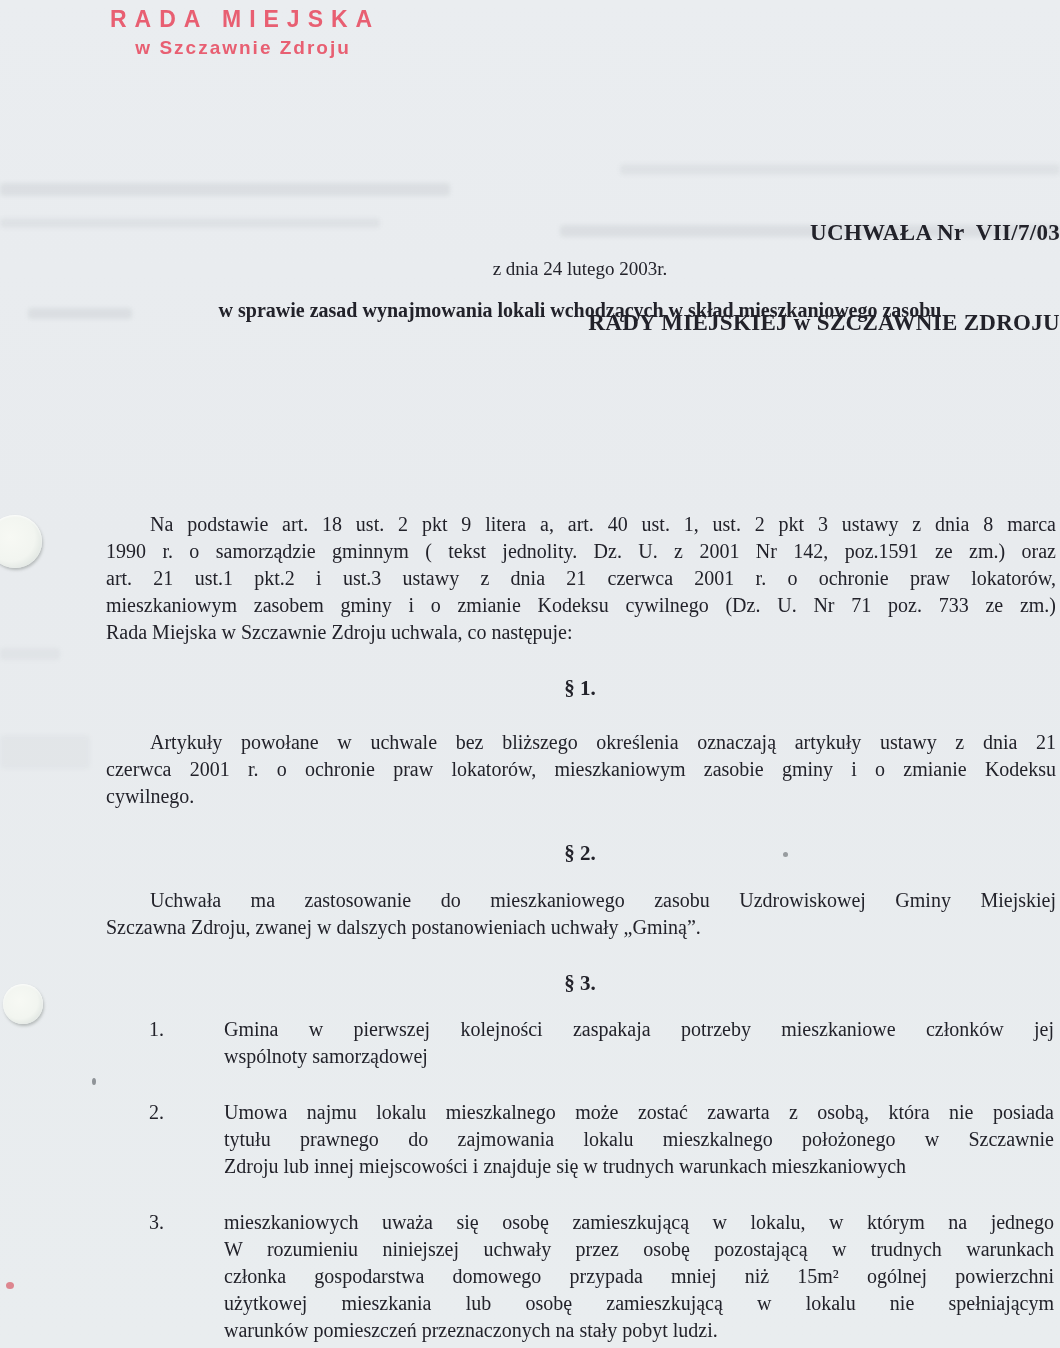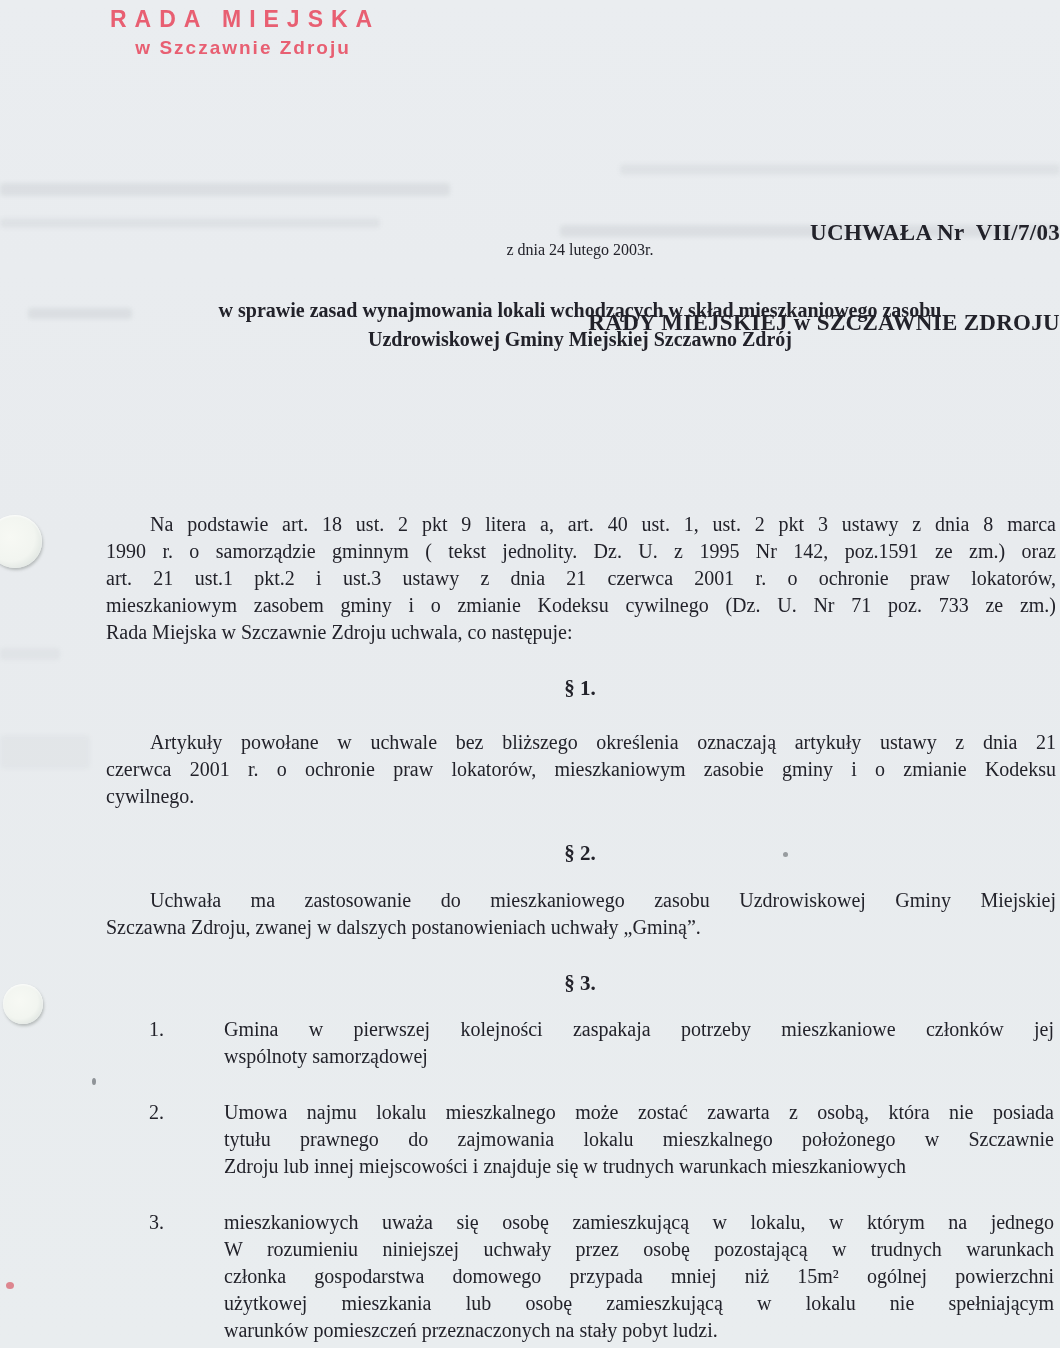--- a/index.html
+++ b/index.html
@@ -14,21 +14,21 @@
   }
 
   
   .stamp { position:absolute; left:76px; top:6px; font-family:"Liberation Sans", sans-serif; color:#e85468; opacity:0.92; }
   .stamp-l1 { font-size:23px; font-weight:bold; letter-spacing:8px;margin-left:34px; }
   .stamp-l2 { font-size:19px; font-weight:bold; letter-spacing:2px; margin-left:30px; margin-top:4px;text-align:center; }
 
   
   .center-col { position:absolute; left:100px; width:960px; text-align:center; }
   .title-block { top:158px; font-weight:bold; font-size:23px; line-height:30px; white-space:pre-wrap; letter-spacing:0.3px;text-align:right; }
-  .date-line  { top:241px; font-size:16px; }
+  .date-line  { top:258px; font-size:19px; }
   .subject-block { top:296px; font-weight:bold; font-size:20px; line-height:29px; }
 
   .sec-mark { position:absolute; left:100px; width:960px; text-align:center; font-weight:bold; font-size:21px; }
 
   
   .body-block { position:absolute; left:106px; width:950px; font-size:20px; }
   .jline { line-height:27px; height:27px; text-align:justify; text-align-last:justify; text-justify:inter-word; white-space:nowrap0; }
   .jline.endline { text-align-last:left; }
   .jline.indent { padding-left:44px; }
 
@@ -74,26 +74,25 @@
 
   <div class="center-col title-block">
     <div>UCHWAŁA Nr  VII/7/03</div>
     <div>RADY MIEJSKIEJ w SZCZAWNIE ZDROJU</div>
   </div>
 
   <div class="center-col date-line">z dnia 24 lutego 2003r.</div>
 
   <div class="center-col subject-block">
     <div>w sprawie zasad wynajmowania lokali wchodzących w skład mieszkaniowego zasobu</div>
-    <div>Uzdrowiskowej Gminy Miejskiej Szczawno Zdrój</div>
   </div>
 
   <div class="body-block" style="top:511px;">
     <div class="jline indent">Na podstawie art. 18 ust. 2 pkt 9 litera a, art. 40 ust. 1, ust. 2 pkt 3 ustawy z dnia 8 marca</div>
-    <div class="jline">1990 r. o samorządzie gminnym ( tekst jednolity. Dz. U. z 1995 Nr 142, poz.1591 ze zm.) oraz</div>
+    <div class="jline">1990 r. o samorządzie gminnym ( tekst jednolity. Dz. U. z 2001 Nr 142, poz.1591 ze zm.) oraz</div>
     <div class="jline">art. 21 ust.1 pkt.2 i ust.3 ustawy z dnia 21 czerwca 2001 r. o ochronie praw lokatorów,</div>
     <div class="jline">mieszkaniowym zasobem gminy i o zmianie Kodeksu cywilnego (Dz. U. Nr 71 poz. 733 ze zm.)</div>
     <div class="jline endline">Rada Miejska w Szczawnie Zdroju uchwala, co następuje:</div>
   </div>
 
   <div class="sec-mark" style="top:676px;">§ 1.</div>
   <div class="body-block" style="top:729px;">
     <div class="jline indent">Artykuły powołane w uchwale bez bliższego określenia oznaczają artykuły ustawy z dnia 21</div>
     <div class="jline">czerwca 2001 r. o ochronie praw lokatorów, mieszkaniowym zasobie gminy i o zmianie Kodeksu</div>
     <div class="jline endline">cywilnego.</div>

